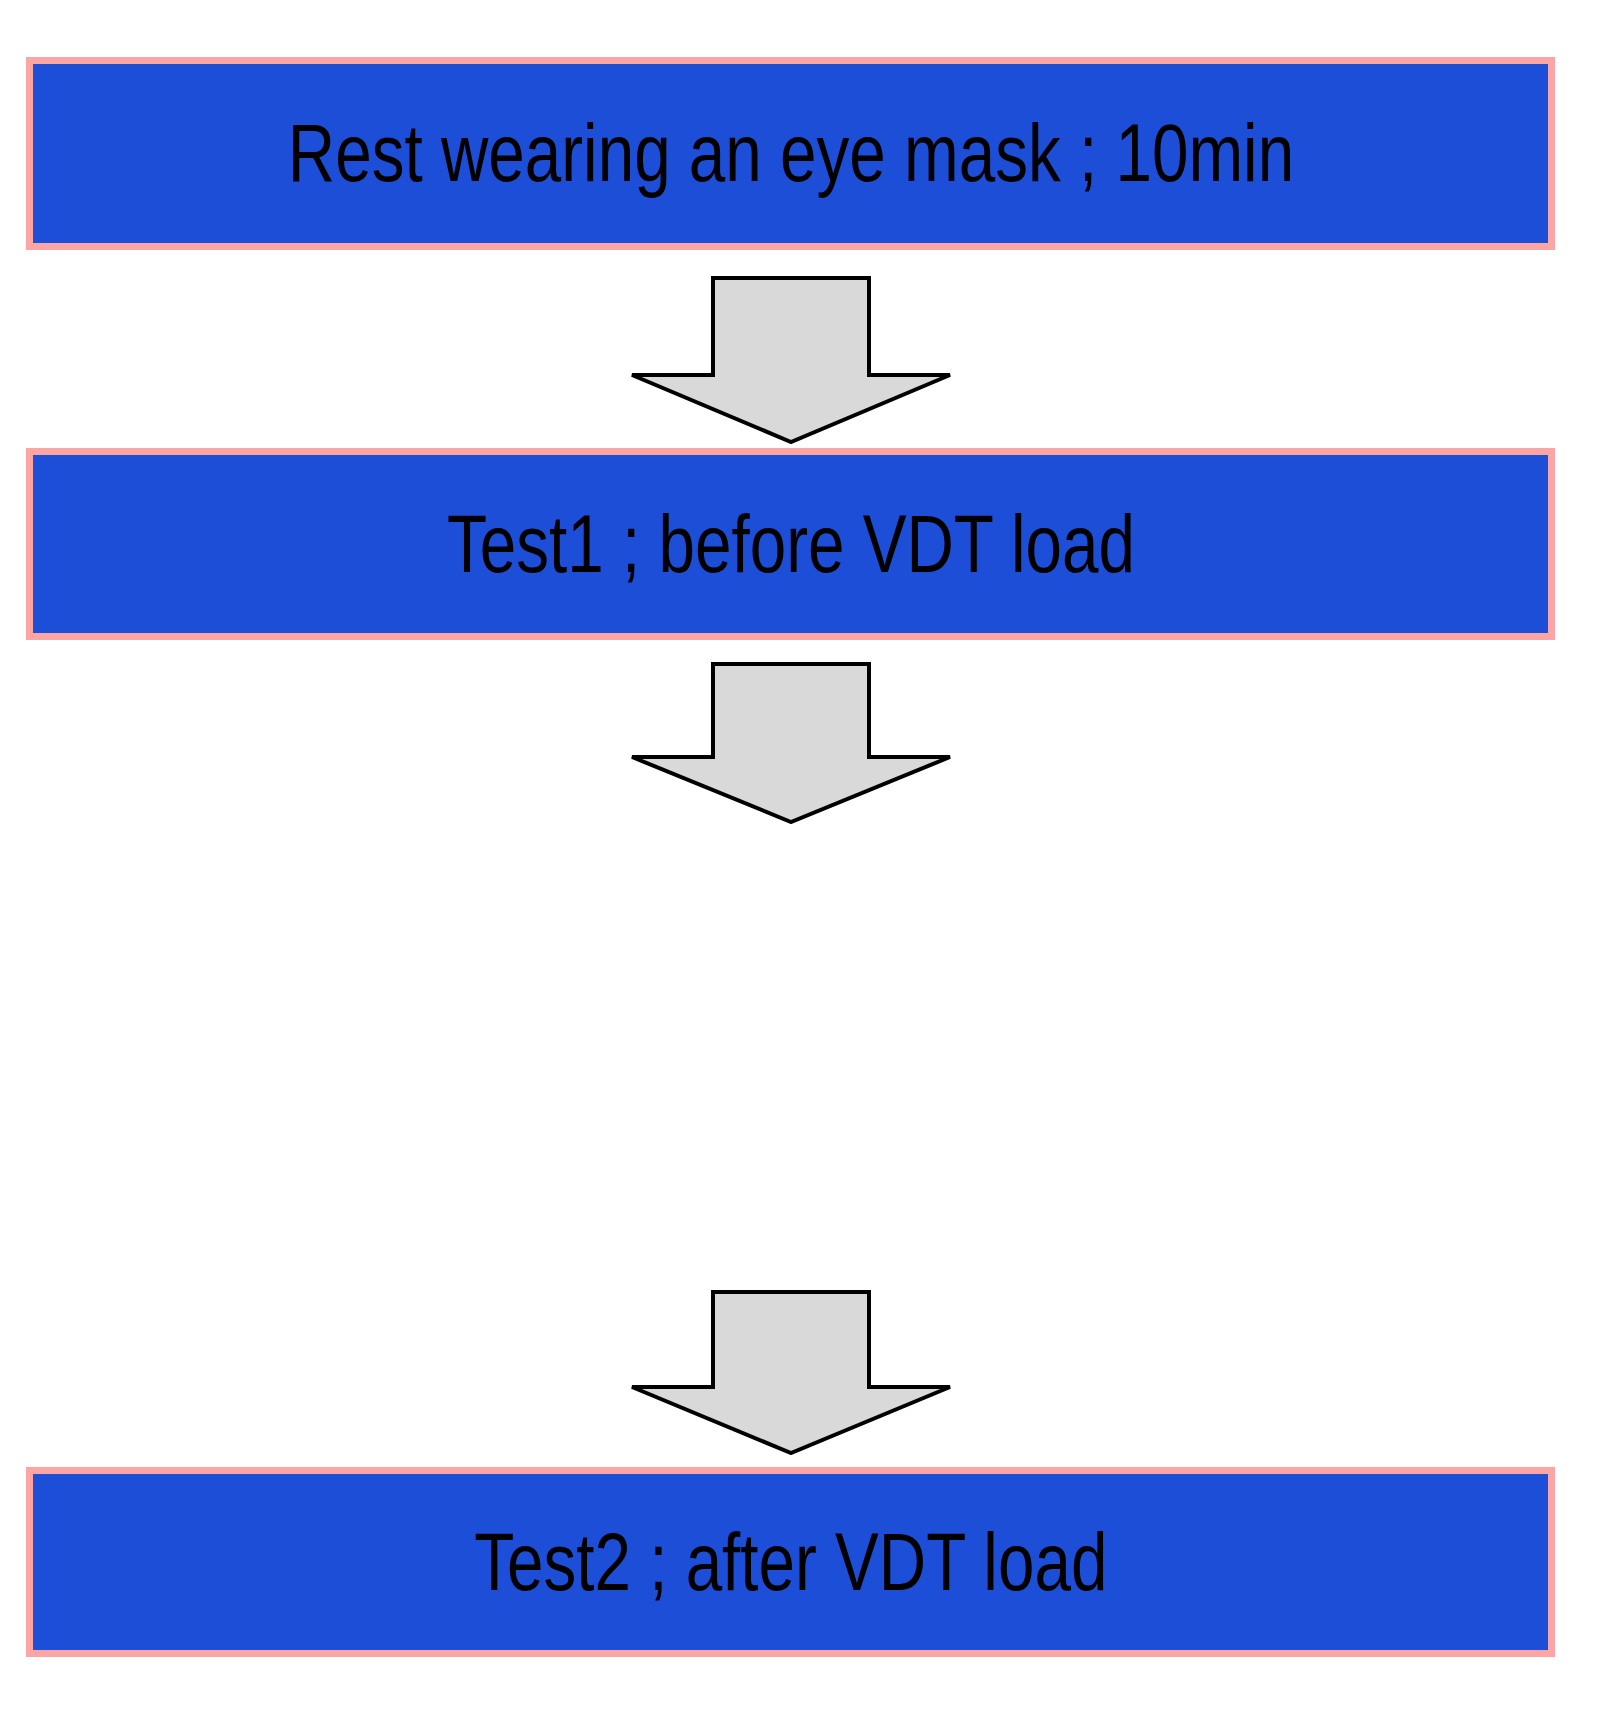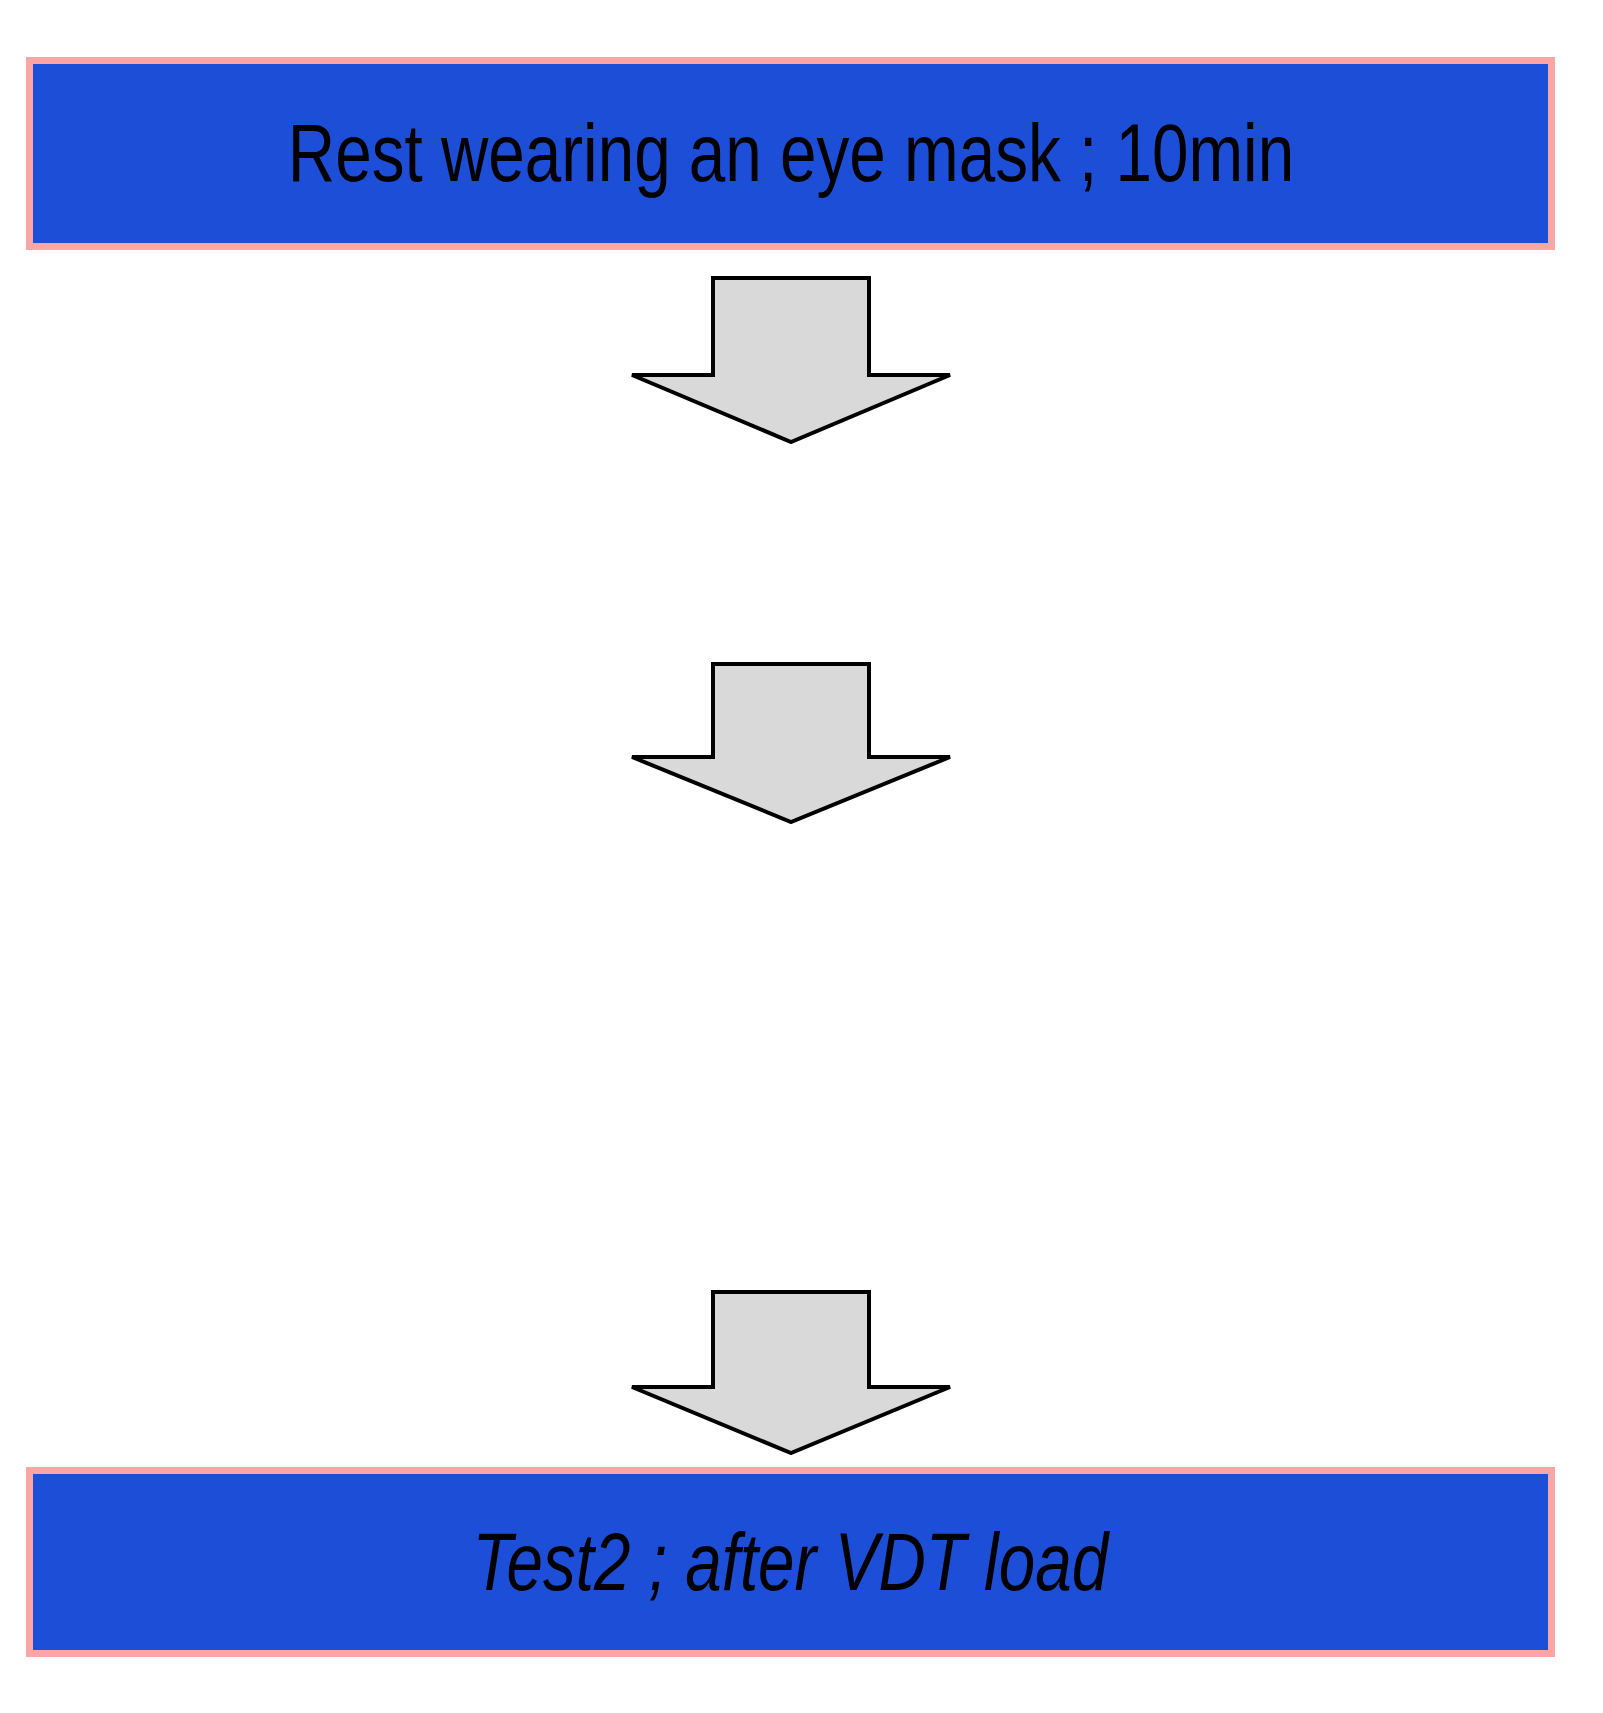--- a/index.html
+++ b/index.html
@@ -54,37 +54,40 @@
     display: block;
   }
 
   
   #box-rest      { left: 26px;  top: 57px;   width: 1529px; height: 193px; }
   #arrow-1       { left: 630px; top: 276px;  width: 322px;  height: 168px; }
   #box-test1     { left: 26px;  top: 448px;  width: 1529px; height: 192px; }
   #arrow-2       { left: 630px; top: 662px;  width: 322px;  height: 162px; }
   #box-vdt-load  { left: 26px;  top: 835px;  width: 1531px; height: 429px; }
   #arrow-3       { left: 630px; top: 1290px; width: 322px;  height: 165px; }
-  #box-test2     { left: 26px;  top: 1467px; width: 1529px; height: 190px; font-style: italic; }
+  #box-test2     { left: 26px;  top: 1467px; width: 1529px; height: 190px; }
 </style>
 </head>
 <body>
 
 <div id="flowchart">
 
   <div class="step-box" id="box-rest">
     <span class="step-label">Rest wearing an eye mask ; 10min</span>
   </div>
 
   <div class="arrow-connector" id="arrow-1">
     <svg width="322" height="168" viewBox="0 0 322 168" xmlns="http://www.w3.org/2000/svg">
       <polygon points="83,2 239,2 239,99 320,99 161,166 2,99 83,99" fill="#D9D9D9" stroke="#000000" stroke-width="4" stroke-linejoin="miter"></polygon>
     </svg>
   </div>
 
+  <div class="step-box" id="box-test1">
+    <span class="step-label">Test1 ; before VDT load</span>
+  </div>
 
   <div class="arrow-connector" id="arrow-2">
     <svg width="322" height="162" viewBox="0 0 322 162" xmlns="http://www.w3.org/2000/svg">
       <polygon points="83,2 239,2 239,95 320,95 161,160 2,95 83,95" fill="#D9D9D9" stroke="#000000" stroke-width="4" stroke-linejoin="miter"></polygon>
     </svg>
   </div>
 
 
   <div class="arrow-connector" id="arrow-3">
     <svg width="322" height="165" viewBox="0 0 322 165" xmlns="http://www.w3.org/2000/svg">

